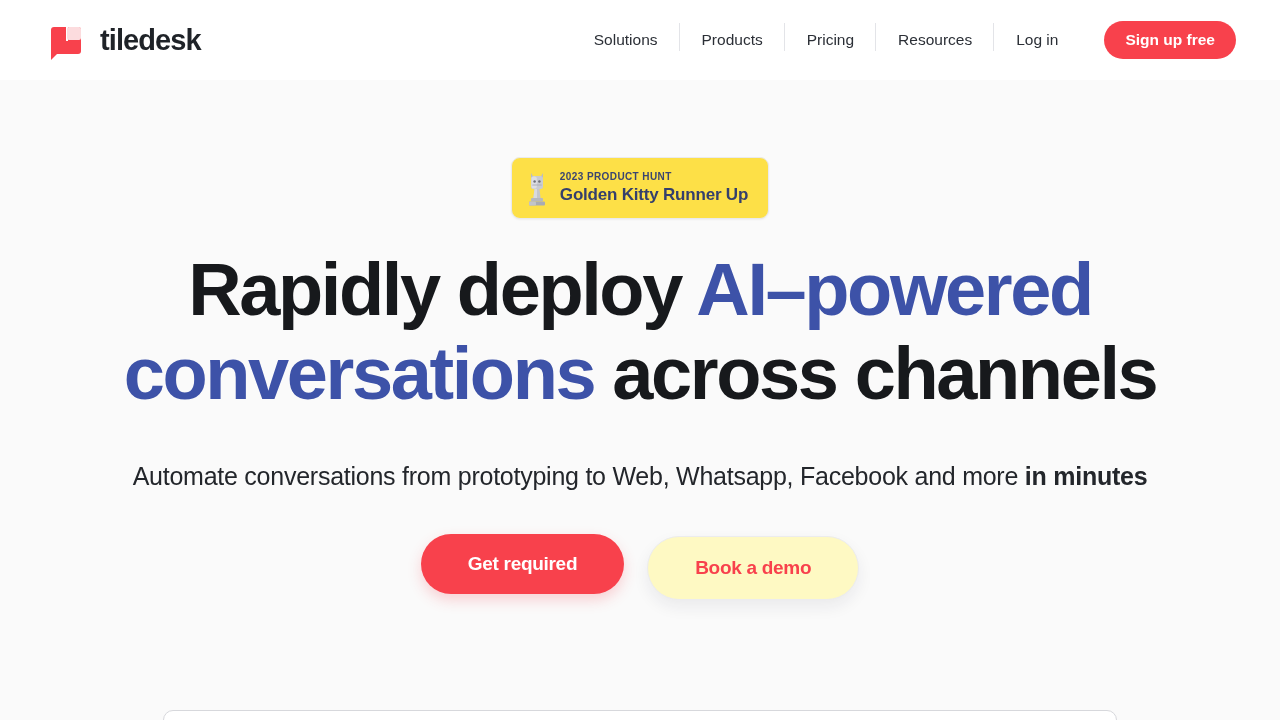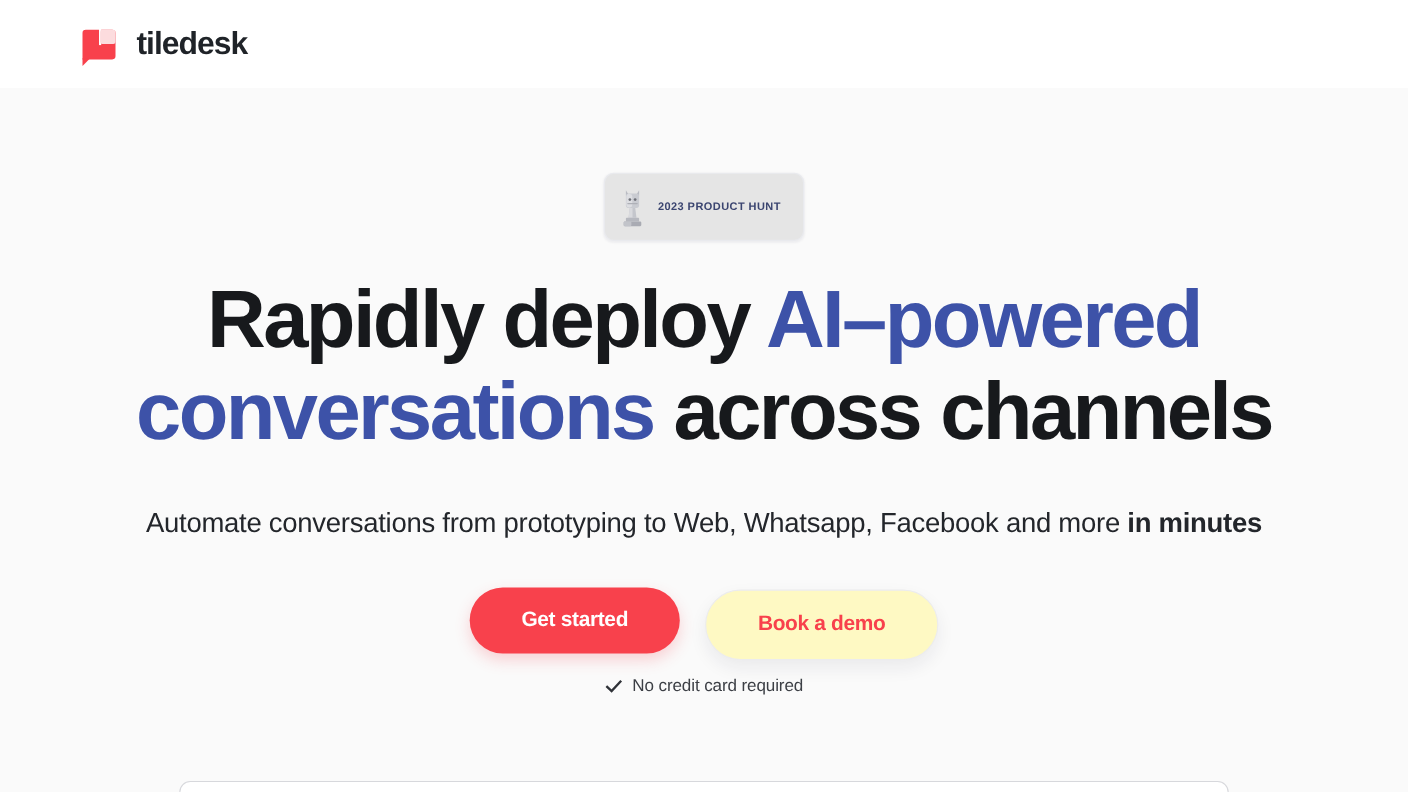--- a/index.html
+++ b/index.html
@@ -15,21 +15,21 @@
     background:#fafafa;
     -webkit-font-smoothing:antialiased;
   }
 
   
   .header {
     height:80px;
     background:#ffffff;
     display:flex;
     align-items:center;
-    padding:0 68px;
+    padding:0 44px;
     position:relative;
     z-index:10;
   }
 
   .logo-wrap {
     display:flex;
     align-items:center;
     gap:12px;
     cursor:pointer;
   }
@@ -118,21 +118,21 @@
   
   .hero {
     text-align:center;
     padding-top:77px;
   }
 
   .ph-badge {
     display:inline-flex;
     align-items:center;
     gap:11px;
-    background:#e5e5e5;
+    background:#fde047;
     border:1px solid #e9eaee;
     border-radius:9px;
     padding:10px 20px 10px 13px;
     box-shadow:0 1px 2px rgba(20,25,50,0.05);
     cursor:pointer;
     text-align:left;
   }
 
   .kitty-icon { width:24px; height:40px; display:block; }
 
@@ -240,20 +240,28 @@
   <div class="logo-wrap">
     <div class="logo-mark">
       <div class="blk-main"></div>
       <div class="blk-tail"></div>
       <div class="blk-notch"></div>
       <div class="blk-pink"></div>
     </div>
     <div class="logo-text">tiledesk</div>
   </div>
 
+  <nav class="nav">
+    <div class="nav-item">Solutions</div>
+    <div class="nav-item">Products</div>
+    <div class="nav-item">Pricing</div>
+    <div class="nav-item">Resources</div>
+    <div class="nav-item no-div">Log in</div>
+    <button class="signup-btn">Sign up free</button>
+  </nav>
 
 </div>
 
 <div class="hero">
 
   <div class="ph-badge">
     <svg class="kitty-icon" viewBox="0 0 24 40">
 
       <path d="M6 5 L6 10 L9 10 Z" fill="#b9bbc2"></path>
       <path d="M18 5 L18 10 L15 10 Z" fill="#b9bbc2"></path>
@@ -267,34 +275,29 @@
 
       <path d="M9.5 21 L14.5 21 L15.6 30 L8.4 30 Z" fill="#c4c6cc"></path>
       <path d="M9.5 21 L12 21 L12 30 L8.4 30 Z" fill="#d9dade"></path>
 
       <rect x="6" y="30" width="12" height="3.4" rx="0.8" fill="#b6b8bf"></rect>
       <rect x="4" y="33.4" width="16" height="4.2" rx="1" fill="#a9abb3"></rect>
       <rect x="4" y="33.4" width="7" height="4.2" rx="1" fill="#c2c4ca"></rect>
     </svg>
     <div>
       <div class="ph-eyebrow">2023 PRODUCT HUNT</div>
+      <div class="ph-title">Golden Kitty Runner Up</div>
     </div>
   </div>
 
   <h1 class="headline"><span>Rapidly deploy </span><span class="hl-accent">AI–powered</span><span> </span><span class="hl-accent">conversations</span><span> across channels</span></h1>
 
   <p class="subhead"><span>Automate conversations from prototyping to Web, Whatsapp, Facebook and more </span><b>in minutes</b></p>
 
   <div class="cta-row">
-    <button class="btn-primary">Get started</button>
+    <button class="btn-primary">Get required</button>
     <button class="btn-secondary">Book a demo</button>
   </div>
 
-  <div class="note-row">
-    <svg class="check-icon" viewBox="0 0 16 16">
-      <path d="M2 8.4 L6 12.2 L14 3.6" stroke="#2f3238" stroke-width="2.1" fill="none" stroke-linecap="square"></path>
-    </svg>
-    <span>No credit card required</span>
-  </div>
 
 </div>
 
 <div class="preview-card"></div>
 
 </body></html>

